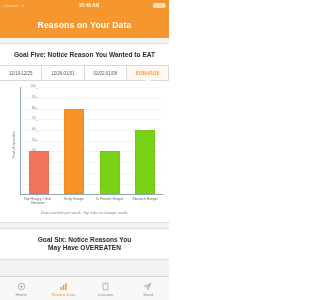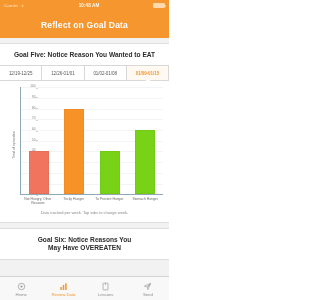--- a/index.html
+++ b/index.html
@@ -119,21 +119,21 @@
           </svg>
       </span>
     </div>
     <div class="sb-center">10:48 AM</div>
     <div class="sb-right">
       <span class="batt"></span>
     </div>
   </div>
 
   <div class="navbar">
-    <div class="navtitle">Reflect on Goal Data</div>
+    <div class="navtitle">Reasons on Your Data</div>
   </div>
 
   <div class="content">
 
     <div class="card">
       <div class="goal-title">Goal Five: Notice Reason You Wanted to EAT</div>
 
       <div class="tabs">
         <div class="tab">12/19-12/25</div>
         <div class="tab">12/26-01/01</div>

